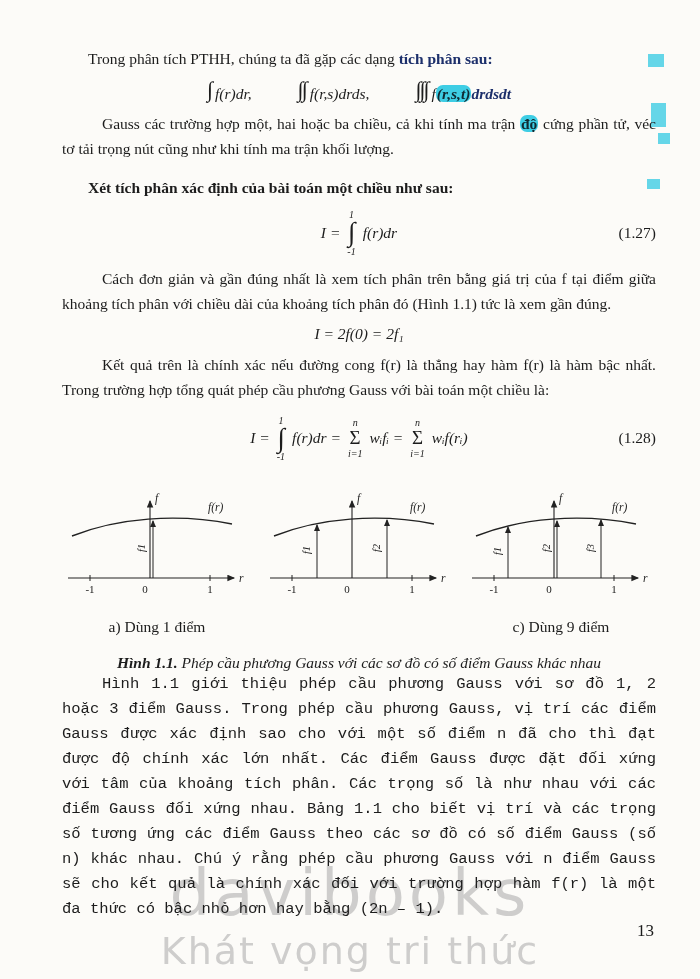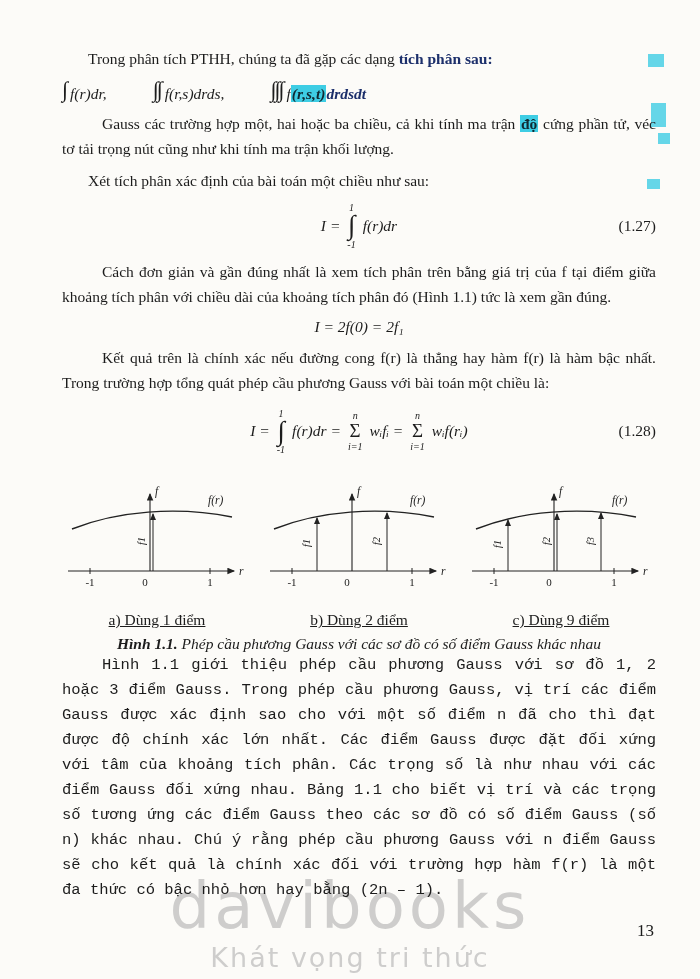--- a/index.html
+++ b/index.html
@@ -4,22 +4,22 @@
 <style>
   html,body{margin:0;padding:0;}
   body{width:700px;height:979px;background:#eceae6;}
   .page{position:relative;width:700px;height:979px;background:#fcfbf8;overflow:hidden;
         font-family:"Liberation Serif","DejaVu Serif",serif;color:#1c1c1c;font-size:15.5px;}
   .content{position:absolute;left:62px;top:46px;width:594px;z-index:2;}
   p.body{text-align:justify;line-height:25px;margin:0;}
   .ind{text-indent:40px;}
   .ind-sm{text-indent:26px;}
   .bold-navy{font-weight:bold;color:#1c2f6b;}
-  .hl{background:#3ecde4;color:#102a33;padding:0 1px;font-weight:bold;}
-  .formula-row{display:flex;justify-content:flex-start;align-items:center;gap:46px;
+  .hl{background:#3ecde4;color:#102a33;padding:0 1px;font-weight:bold;border-radius:7px;}
+  .formula-row{display:flex;justify-content:center;align-items:center;gap:46px;
                font-style:italic;margin:8px 0 6px;}
   .int-sign{font-style:normal;font-size:22px;letter-spacing:-2px;margin-right:4px;position:relative;top:-2px;}
   .equation{position:relative;display:flex;justify-content:center;align-items:center;
             gap:7px;font-style:italic;margin:9px 0;}
   .eq-num{position:absolute;right:0;font-style:normal;}
   .bigop{display:inline-flex;flex-direction:column;align-items:center;line-height:1;font-style:normal;}
   .op-top,.op-bot{font-size:10px;font-style:italic;line-height:1.1;}
   .op-int{font-size:27px;line-height:0.95;}
   .op-sum{font-size:19px;line-height:1.05;}
   .figure{margin-top:24px;}
@@ -27,27 +27,27 @@
   .graph-col{width:190px;text-align:center;}
   .gsvg{display:block;margin:0 auto;}
   .gsvg .axis{stroke:#222;stroke-width:1.1;}
   .gsvg .curve{stroke:#222;stroke-width:1.4;fill:none;}
   .gsvg .tick{stroke:#222;stroke-width:1;}
   .gsvg .parrow{stroke:#222;stroke-width:1;}
   .gsvg text{fill:#1c1c1c;}
   .ax-lab{font:italic 11.5px "Liberation Serif",serif;}
   .tick-lab{font:11px "Liberation Serif",serif;}
   .plab{font:italic 10.5px "Liberation Serif",serif;}
-  .gcap{margin-top:14px;text-decoration:underline;}
-  .fig-title{text-align:center;font-style:italic;margin-top:6px;}
+  .gcap{margin-top:14px;}
+  .fig-title{text-align:center;font-style:italic;margin-top:18px;}
   .ft-bold{font-weight:bold;}
   .p6{margin-top:15px;font-family:Liberation Mono, monospace;}
   .watermark{position:absolute;left:0;right:0;bottom:6px;text-align:center;z-index:1;pointer-events:none;}
   .wm1{font-family:"DejaVu Sans",sans-serif;font-size:64px;line-height:72px;color:#a9a9a9;opacity:.55;letter-spacing:4px;}
-  .wm2{font-family:"DejaVu Sans",sans-serif;font-size:27px;color:#b0b0b0;opacity:.6;letter-spacing:2px;}
+  .wm2{font-family:"DejaVu Sans",sans-serif;font-size:38px;color:#b0b0b0;opacity:.6;letter-spacing:2px;}
   .page-num{position:absolute;right:46px;bottom:38px;z-index:3;font-size:17px;}
   .artifact{position:absolute;background:#3ecde4;opacity:.8;z-index:0;}
   .a1{right:36px;top:54px;width:16px;height:13px;}
   .a2{right:34px;top:103px;width:15px;height:24px;}
   .a3{right:30px;top:133px;width:12px;height:11px;}
   .a4{right:40px;top:179px;width:13px;height:10px;}
 </style>
 </head>
 <body>
 
@@ -68,21 +68,21 @@
     <p class="body ind-sm"><span>Trong phân tích PTHH, chúng ta đã gặp các dạng </span><span class="bold-navy">tích phân sau:</span></p>
 
     <div class="formula-row">
       <span><span class="int-sign">∫</span><span>f(r)dr,</span></span>
       <span><span class="int-sign">∫∫</span><span>f(r,s)drds,</span></span>
       <span><span class="int-sign">∫∫∫</span><span>f</span><span class="hl">(r,s,t)</span><span class="bold-navy">drdsdt</span></span>
     </div>
 
     <p class="body ind"><span>Gauss các trường hợp một, hai hoặc ba chiều, cả khi tính ma trận </span><span class="hl">độ</span><span> cứng phần tử, véc tơ tải trọng nút cũng như khi tính ma trận khối lượng.</span></p>
 
-    <p class="body ind-sm" style="margin-top:7px;">Xét tích phân xác định của bài toán một chiều như sau:</p>
+    <p class="body ind-sm" style="margin-top:14px;font-weight:bold;">Xét tích phân xác định của bài toán một chiều như sau:</p>
 
     <div class="equation">
       <span>I =</span>
       <span class="bigop">
         <span class="op-top">1</span>
         <span class="op-int">∫</span>
         <span class="op-bot">-1</span>
       </span>
       <span>f(r)dr</span>
       <span class="eq-num">(1.27)</span>
@@ -157,21 +157,20 @@
             <line class="parrow" x1="123" y1="92" x2="123" y2="34" marker-end="url(#ah)"></line>
             <text class="plab" transform="rotate(-90 46 64)" x="46" y="64" text-anchor="middle">f1</text>
             <text class="plab" transform="rotate(-90 116 62)" x="116" y="62" text-anchor="middle">f2</text>
             <text class="ax-lab" x="93" y="16">f</text>
             <text class="ax-lab" x="177" y="96">r</text>
             <text class="ax-lab" x="146" y="25">f(r)</text>
             <text class="tick-lab" x="28" y="107" text-anchor="middle">-1</text>
             <text class="tick-lab" x="83" y="107" text-anchor="middle">0</text>
             <text class="tick-lab" x="148" y="107" text-anchor="middle">1</text>
           </svg>
-          <div class="gcap">b) Dùng 2 điểm</div>
         </div>
 
         <div class="graph-col">
           <svg class="gsvg" width="190" height="118" viewBox="0 0 190 118">
             <line class="axis" x1="6" y1="92" x2="172" y2="92" marker-end="url(#ah)"></line>
             <line class="axis" x1="88" y1="92" x2="88" y2="15" marker-end="url(#ah)"></line>
             <path class="curve" d="M 10 50 C 55 32, 115 27, 170 38"></path>
             <line class="tick" x1="28" y1="89" x2="28" y2="95"></line>
             <line class="tick" x1="148" y1="89" x2="148" y2="95"></line>
             <line class="parrow" x1="42" y1="92" x2="42" y2="41" marker-end="url(#ah)"></line>

